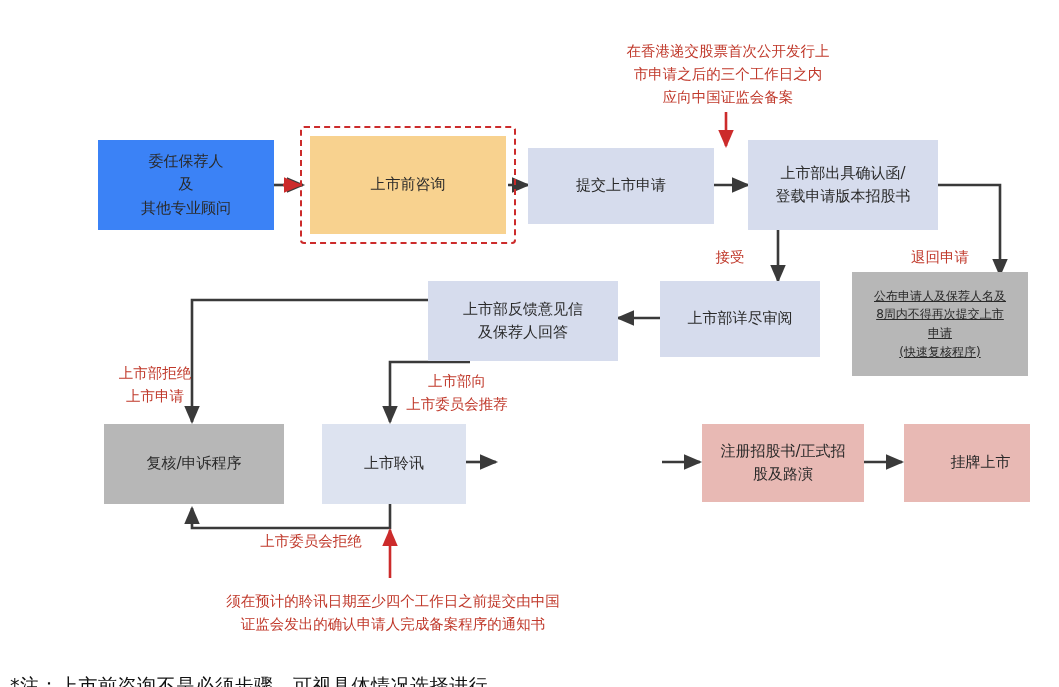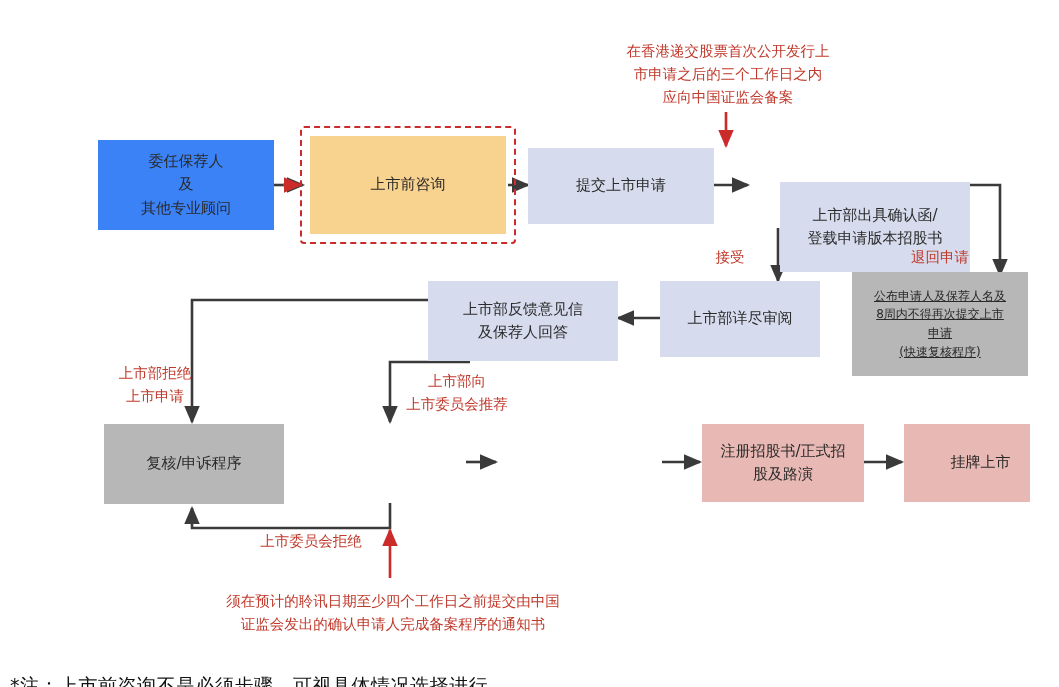--- a/index.html
+++ b/index.html
@@ -120,35 +120,36 @@
   <div class="dashbox" style="left:300px; top:126px; width:216px; height:118px;"></div>
 
   <div class="node n-orange" style="left:98px; top:140px; width:176px; height:90px;">委任保荐人
 及
 其他专业顾问</div>
 
   <div class="node n-orange2" style="left:310px; top:136px; width:196px; height:98px;">上市前咨询</div>
 
   <div class="node n-blue" style="left:528px; top:148px; width:186px; height:76px;">提交上市申请</div>
 
-  <div class="node n-blue" style="left:780px; top:140px; width:190px; height:90px;margin-top:42px;">上市部出具确认函/
+  <div class="node n-blue" style="left:748px; top:140px; width:190px; height:90px;">上市部出具确认函/
 登载申请版本招股书</div>
 
   <div class="node n-gray" style="left:852px; top:272px; width:176px; height:104px; font-size:12px;text-decoration:underline;">公布申请人及保荐人名及
 8周内不得再次提交上市
 申请
 (快速复核程序)</div>
 
   <div class="node n-blue" style="left:660px; top:281px; width:160px; height:76px;">上市部详尽审阅</div>
 
   <div class="node n-blue" style="left:428px; top:281px; width:190px; height:80px;">上市部反馈意见信
 及保荐人回答</div>
 
   <div class="node n-gray" style="left:104px; top:424px; width:180px; height:80px;">复核/申诉程序</div>
 
+  <div class="node n-bluelight" style="left:322px; top:424px; width:144px; height:80px;">上市聆讯</div>
 
 
   <div class="node n-pink" style="left:702px; top:424px; width:162px; height:78px;">注册招股书/正式招
 股及路演</div>
 
   <div class="node n-pink" style="left:904px; top:424px; width:126px; height:78px;padding-left:33px;">挂牌上市</div>
 
   <div class="note" style="left:590px; top:40px; width:276px;">在香港递交股票首次公开发行上
 市申请之后的三个工作日之内
 应向中国证监会备案</div>

